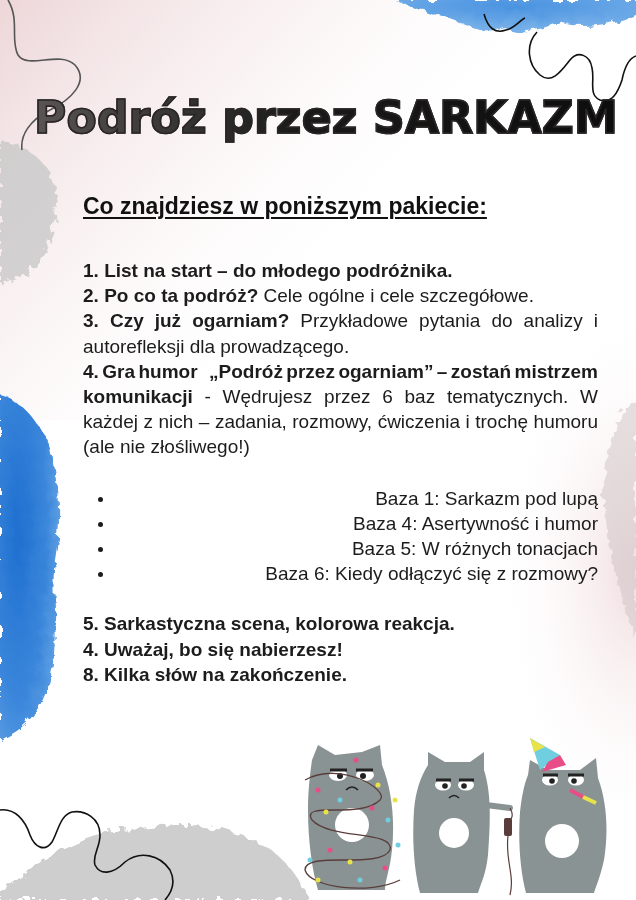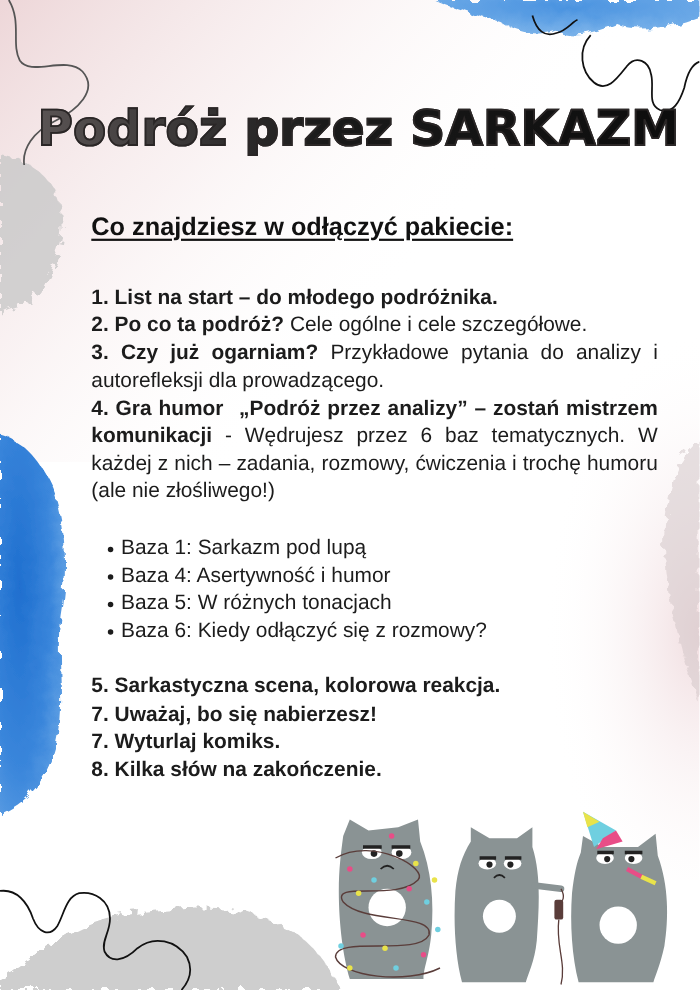--- a/index.html
+++ b/index.html
@@ -5,21 +5,21 @@
   html, body { margin:0; padding:0; }
   body { width:636px; height:900px; position:relative; overflow:hidden; background:#ffffff; font-family:"Liberation Sans", sans-serif; color:#1a1a1a; }
   .bg { position:absolute; left:0; top:0; width:636px; height:900px; }
   .title { position:absolute; left:34px; top:92px; font-family:"DejaVu Sans", sans-serif; font-weight:bold; font-size:44px; letter-spacing:0.2px; color:#0d0d0d; white-space:nowrap; -webkit-text-stroke:1.6px #0d0d0d; }
   .title .grad { background:linear-gradient(90deg,#5a5454 0%,#1a1a1a 45%,#0d0d0d 100%); -webkit-background-clip:text; background-clip:text; color:transparent; -webkit-text-stroke:1.6px #2a2626; }
   .subtitle { position:absolute; left:83px; top:193px; font-size:23px; font-weight:bold; text-decoration:underline; text-decoration-thickness:2px; text-underline-offset:3px; color:#111; white-space:nowrap; }
   .content { position:absolute; left:83px; top:258px; width:515px; font-size:19px; line-height:25.2px; color:#1c1c1c; }
   .content p { margin:0; text-align:justify; }
   .content b { font-weight:bold; }
   .bases { margin:0; padding:0; list-style:none; }
-  .bases li { position:relative; padding-left:27px; height:25.2px; }
+  .bases li { position:relative; padding-left:27px; height:25.2px;text-align:right; }
   .bases li::before { content:""; position:absolute; left:15px; top:11px; width:5px; height:5px; border-radius:50%; background:#1c1c1c; }
   .gap1 { height:26px; }
   .gap2 { height:25px; }
   .p4 { text-align:justify; }
   .p4 .first { display:flex; justify-content:space-between; font-weight:bold; }
 </style>
 </head>
 <body>
 
 <svg class="bg" viewBox="0 0 636 900" xmlns="http://www.w3.org/2000/svg">
@@ -133,55 +133,54 @@
         <path d="M583,797 L596,803" stroke="#e9e34a" stroke-width="4"></path>
       <path d="M530,738 L560,755 L540,770 Z" fill="#6fcfe0"></path>
       <path d="M530,738 L545,747 L534,752 Z" fill="#e9e34a"></path>
       <path d="M548,762 L560,755 L566,765 L542,772 Z" fill="#e84d87"></path>
     </g>
   </g>
 </svg>
 
 <div class="title"><span class="grad">Podróż przez SARKAZM</span></div>
 
-<div class="subtitle">Co znajdziesz w odłączyć pakiecie:</div>
+<div class="subtitle">Co znajdziesz w poniższym pakiecie:</div>
 
 <div class="content">
   <p>
     <b>1.</b> <b>List na start – do młodego podróżnika.</b>
   </p>
   <p>
     <b>2.</b> <b>Po co ta podróż?</b><span> Cele ogólne i cele szczegółowe.</span>
   </p>
   <p>
     <b>3.</b> <b>Czy już ogarniam?</b><span> Przykładowe pytania do analizy i autorefleksji dla prowadzącego.</span>
   </p>
   <div class="p4">
     <div class="first">
       <span>4.</span>
       <span>Gra</span>
       <span>humor</span>
       <span style="margin-left:8px">„Podróż</span>
       <span>przez</span>
-      <span>analizy”</span>
+      <span>ogarniam”</span>
       <span>–</span>
       <span>zostań</span>
       <span>mistrzem</span>
     </div>
     <p><b>komunikacji</b><span> - Wędrujesz przez 6 baz tematycznych. W każdej z nich – zadania, rozmowy, ćwiczenia i trochę humoru (ale nie złośliwego!)</span></p>
   </div>
 
   <div class="gap1"></div>
 
   <ul class="bases">
     <li>Baza 1: Sarkazm pod lupą</li>
     <li>Baza 4: Asertywność i humor</li>
     <li>Baza 5: W różnych tonacjach</li>
     <li>Baza 6: Kiedy odłączyć się z rozmowy?</li>
   </ul>
 
   <div class="gap2"></div>
 
   <p><b>5. Sarkastyczna scena, kolorowa reakcja.</b></p>
-  <p><b>7. Uważaj, bo się nabierzesz!</b></p>
-  <p><b>7. Wyturlaj komiks.</b></p>
+  <p><b>4. Uważaj, bo się nabierzesz!</b></p>
   <p><b>8. Kilka słów na zakończenie.</b></p>
 </div>
 
 </body></html>

